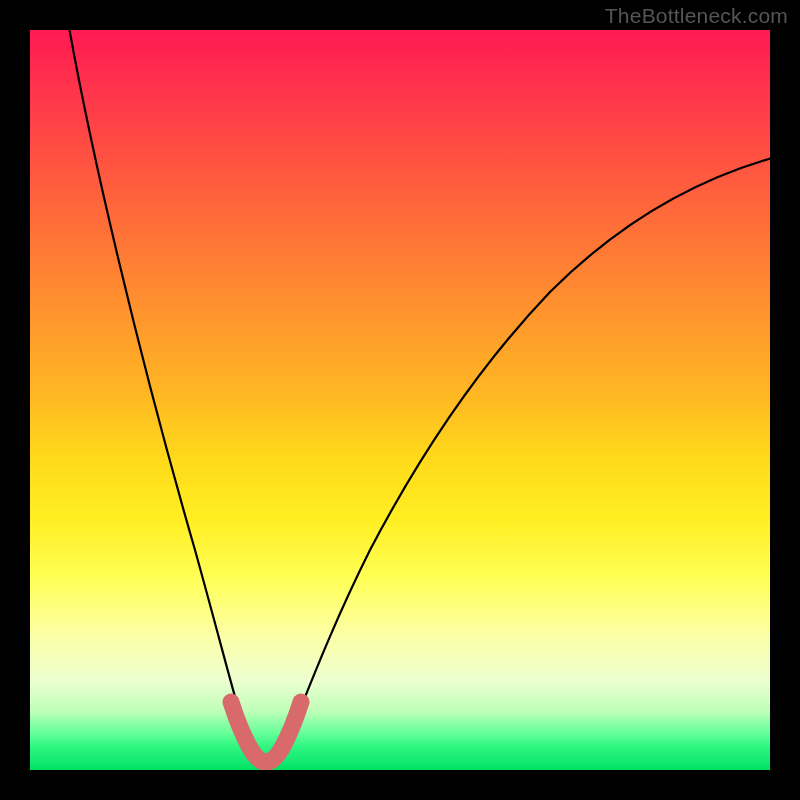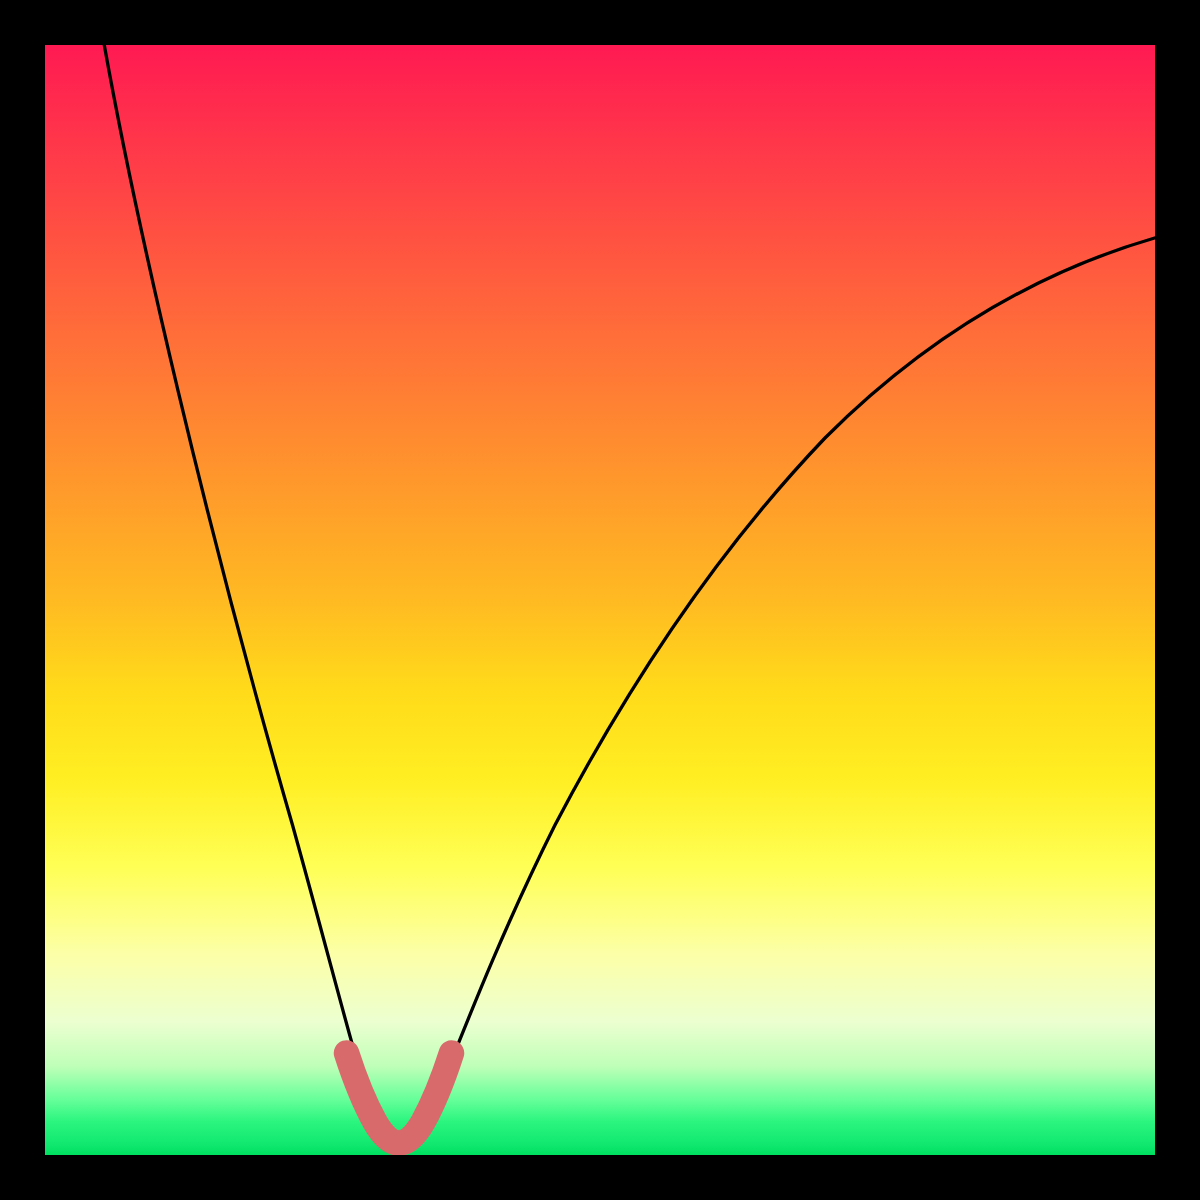--- a/index.html
+++ b/index.html
@@ -69,20 +69,21 @@
     stroke: #d86a6c;
     stroke-width: 17;
     stroke-linecap: round;
     stroke-linejoin: round;
   }
 </style>
 </head>
 <body>
 
 <div class="container">
+  <div class="watermark">TheBottleneck.com</div>
 
   <div class="plot-area">
     <div class="gradient"></div>
 
     <svg class="curves" viewBox="0 0 740 740" preserveAspectRatio="none">
       <path class="main-curve" d="M 36 -20
                C 60 120, 110 330, 165 520
                C 190 610, 205 670, 218 712
                C 224 728, 229 736, 235 737
                C 242 738, 249 730, 257 712

